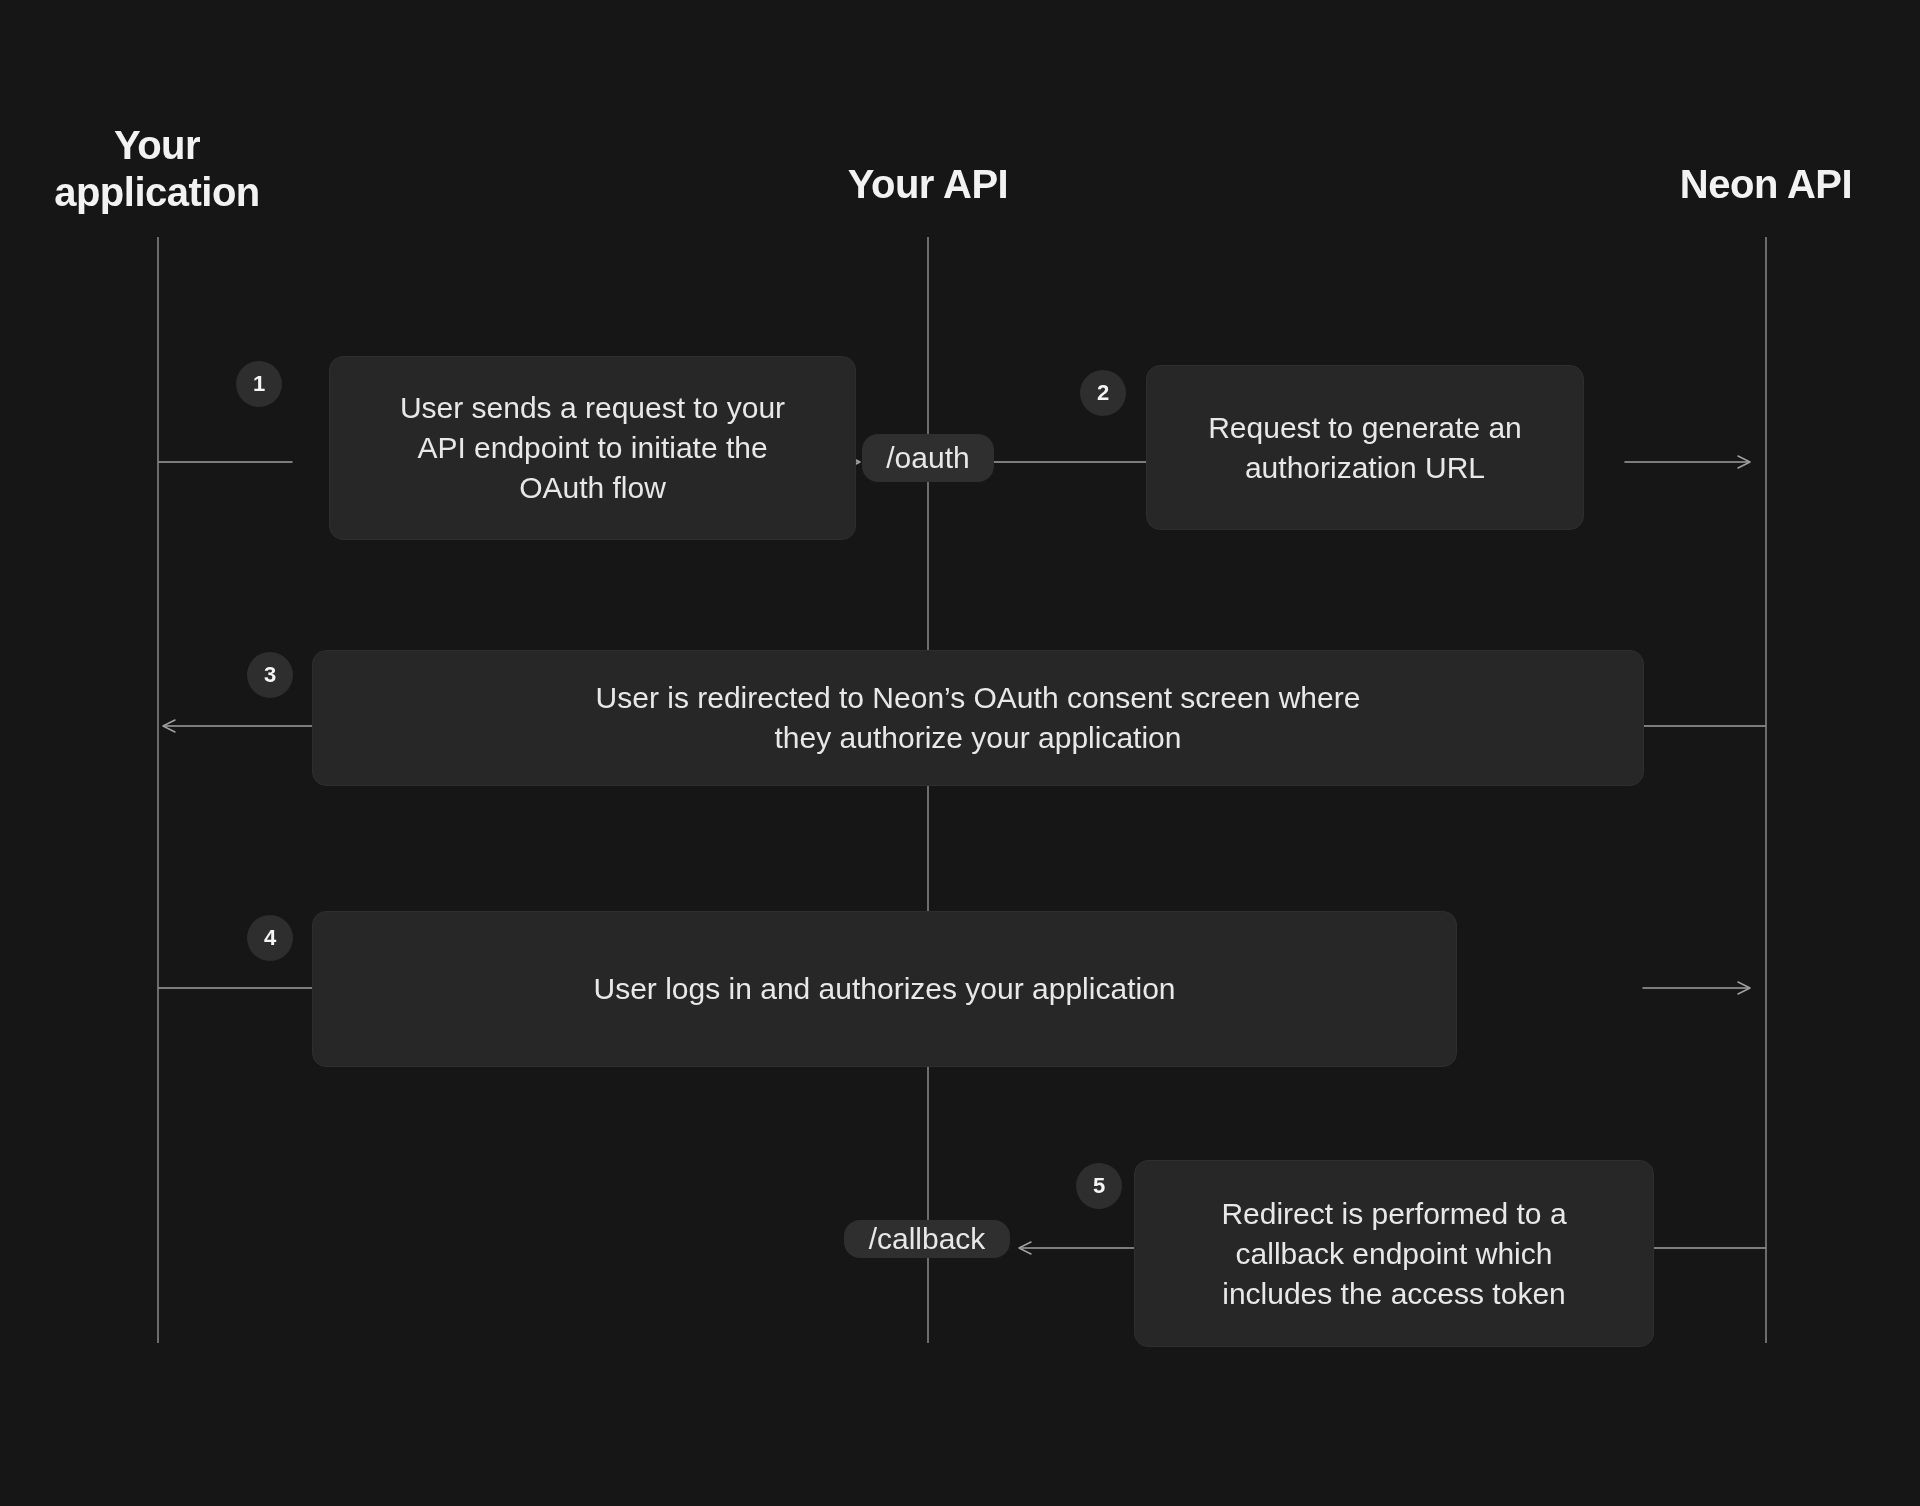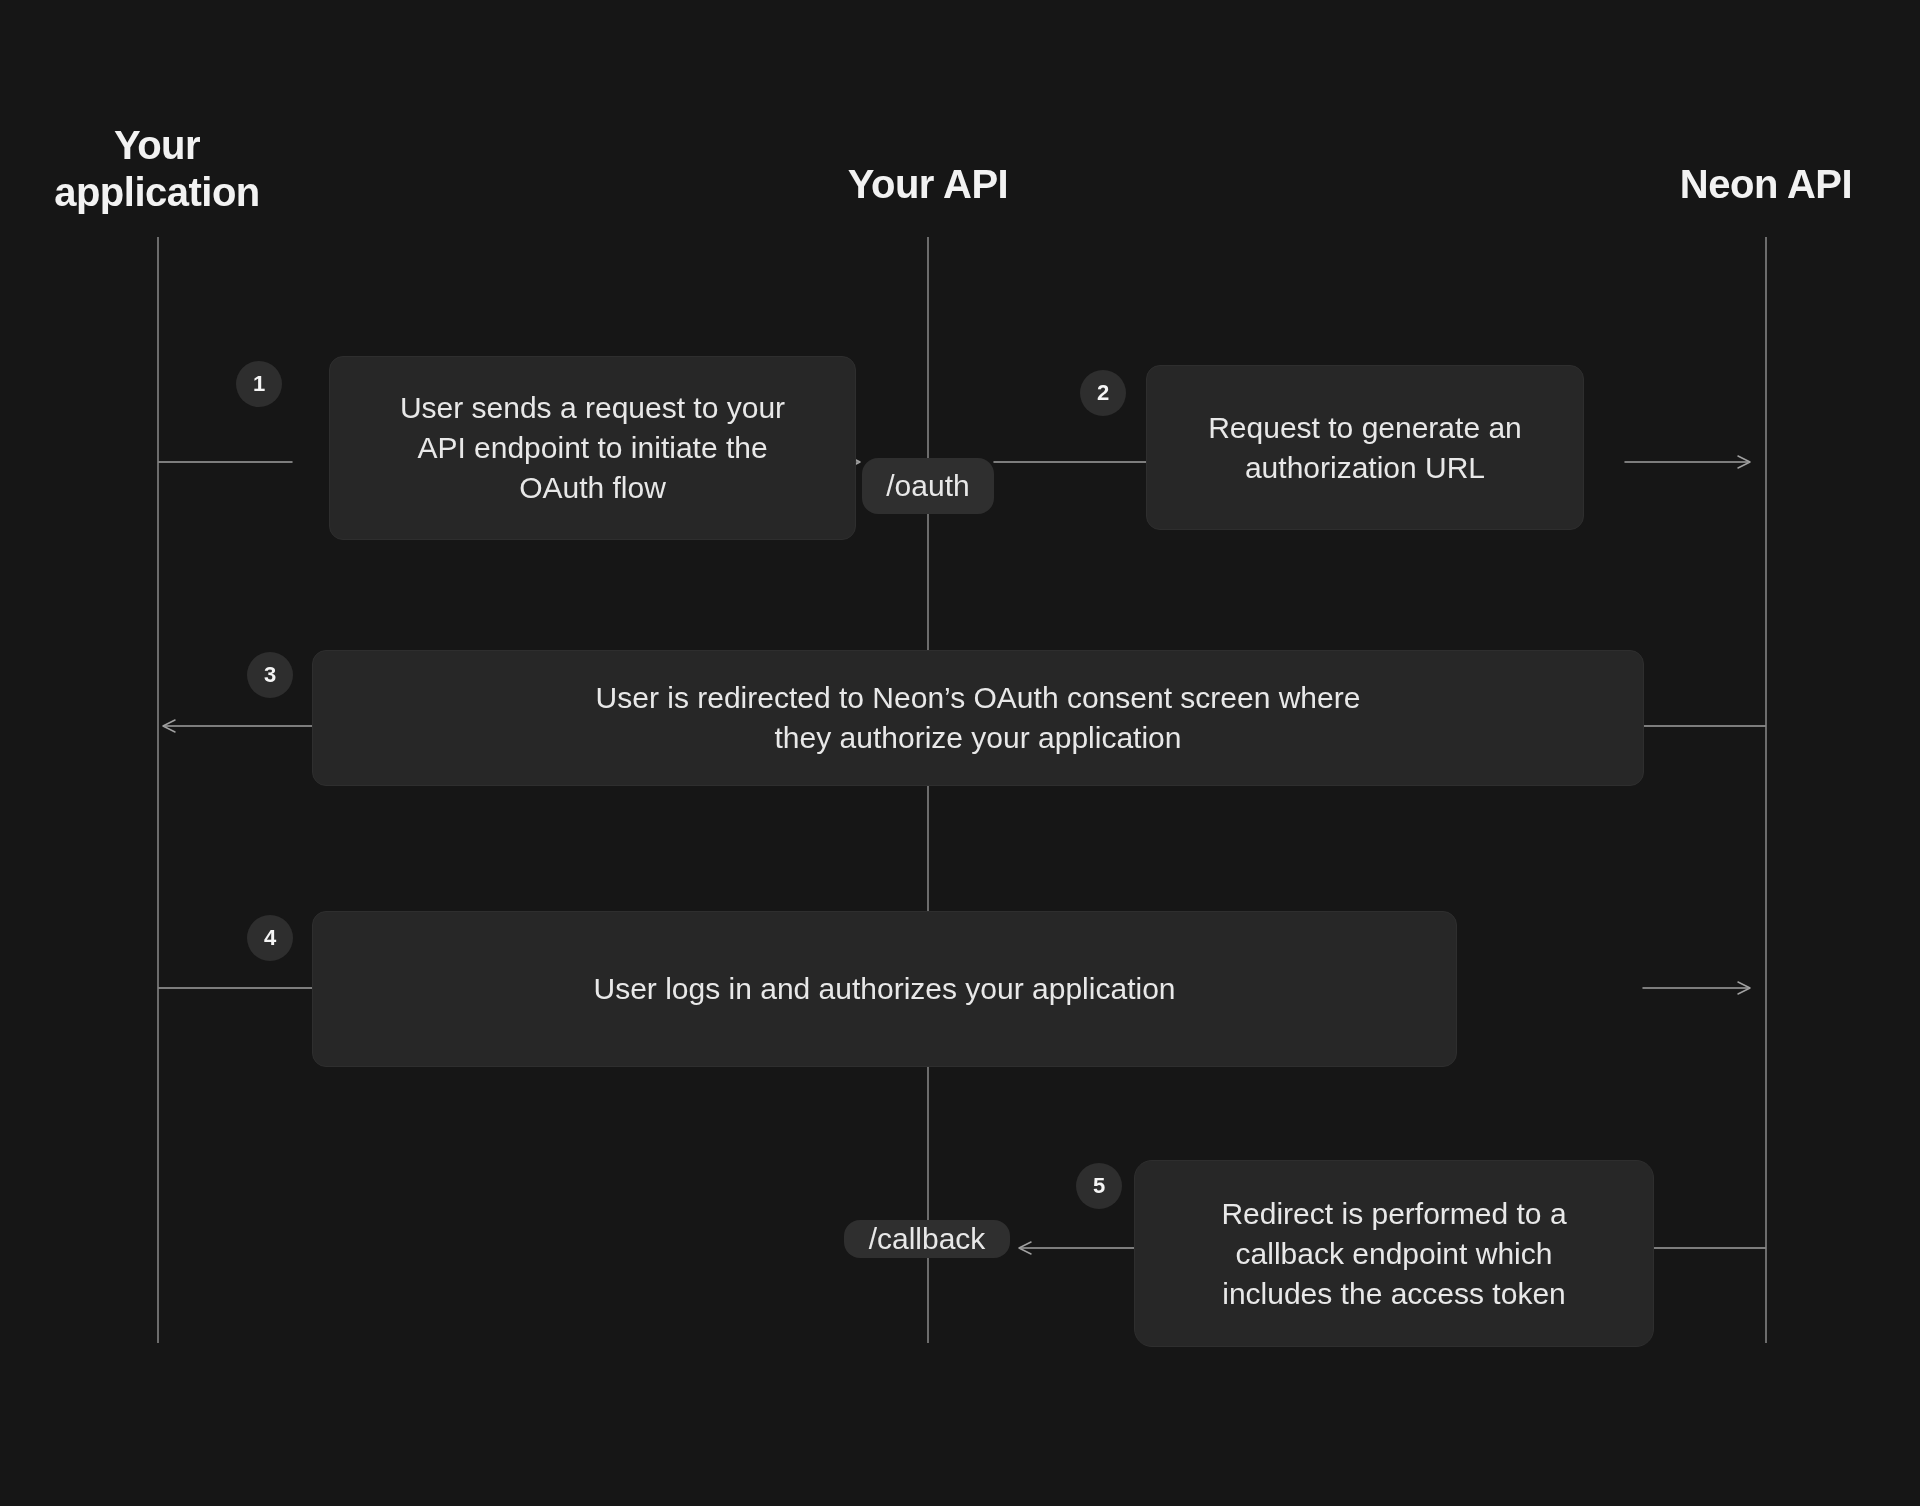--- a/index.html
+++ b/index.html
@@ -55,32 +55,32 @@
     line-height:40px;
     text-align:center;
     white-space:pre-line;
     width:100%;
     padding:0 20px;
   }
   #step-box-1{left:292px;top:356px;width:527px;height:184px;margin-left:37px;}
   #step-box-2{left:1146px;top:365px;width:438px;height:165px;}
   #step-box-3{left:312px;top:650px;width:1332px;height:136px;}
   #step-box-4{left:312px;top:911px;width:1145px;height:156px;}
-  #step-box-5{left:1134px;top:1160px;width:520px;height:187px;border-radius:18px;}
+  #step-box-5{left:1134px;top:1160px;width:520px;height:187px;}
 
   .endpoint-label{
     position:absolute;
     background:var(--label);
     border-radius:16px;
     display:flex;align-items:center;justify-content:center;
     color:var(--body-text);
     font-size:30px;
     z-index:3;
   }
-  #endpoint-oauth{left:862px;top:458px;width:132px;height:56px;}
+  #endpoint-oauth{left:862px;top:434px;width:132px;height:48px;}
   #endpoint-callback{left:844px;top:1220px;width:166px;height:38px;}
 
   .step-badge{
     position:absolute;
     width:46px;height:46px;
     background:var(--badge);
     border-radius:50%;
     display:flex;align-items:center;justify-content:center;
     color:#f5f5f5;
     font-size:22px;

